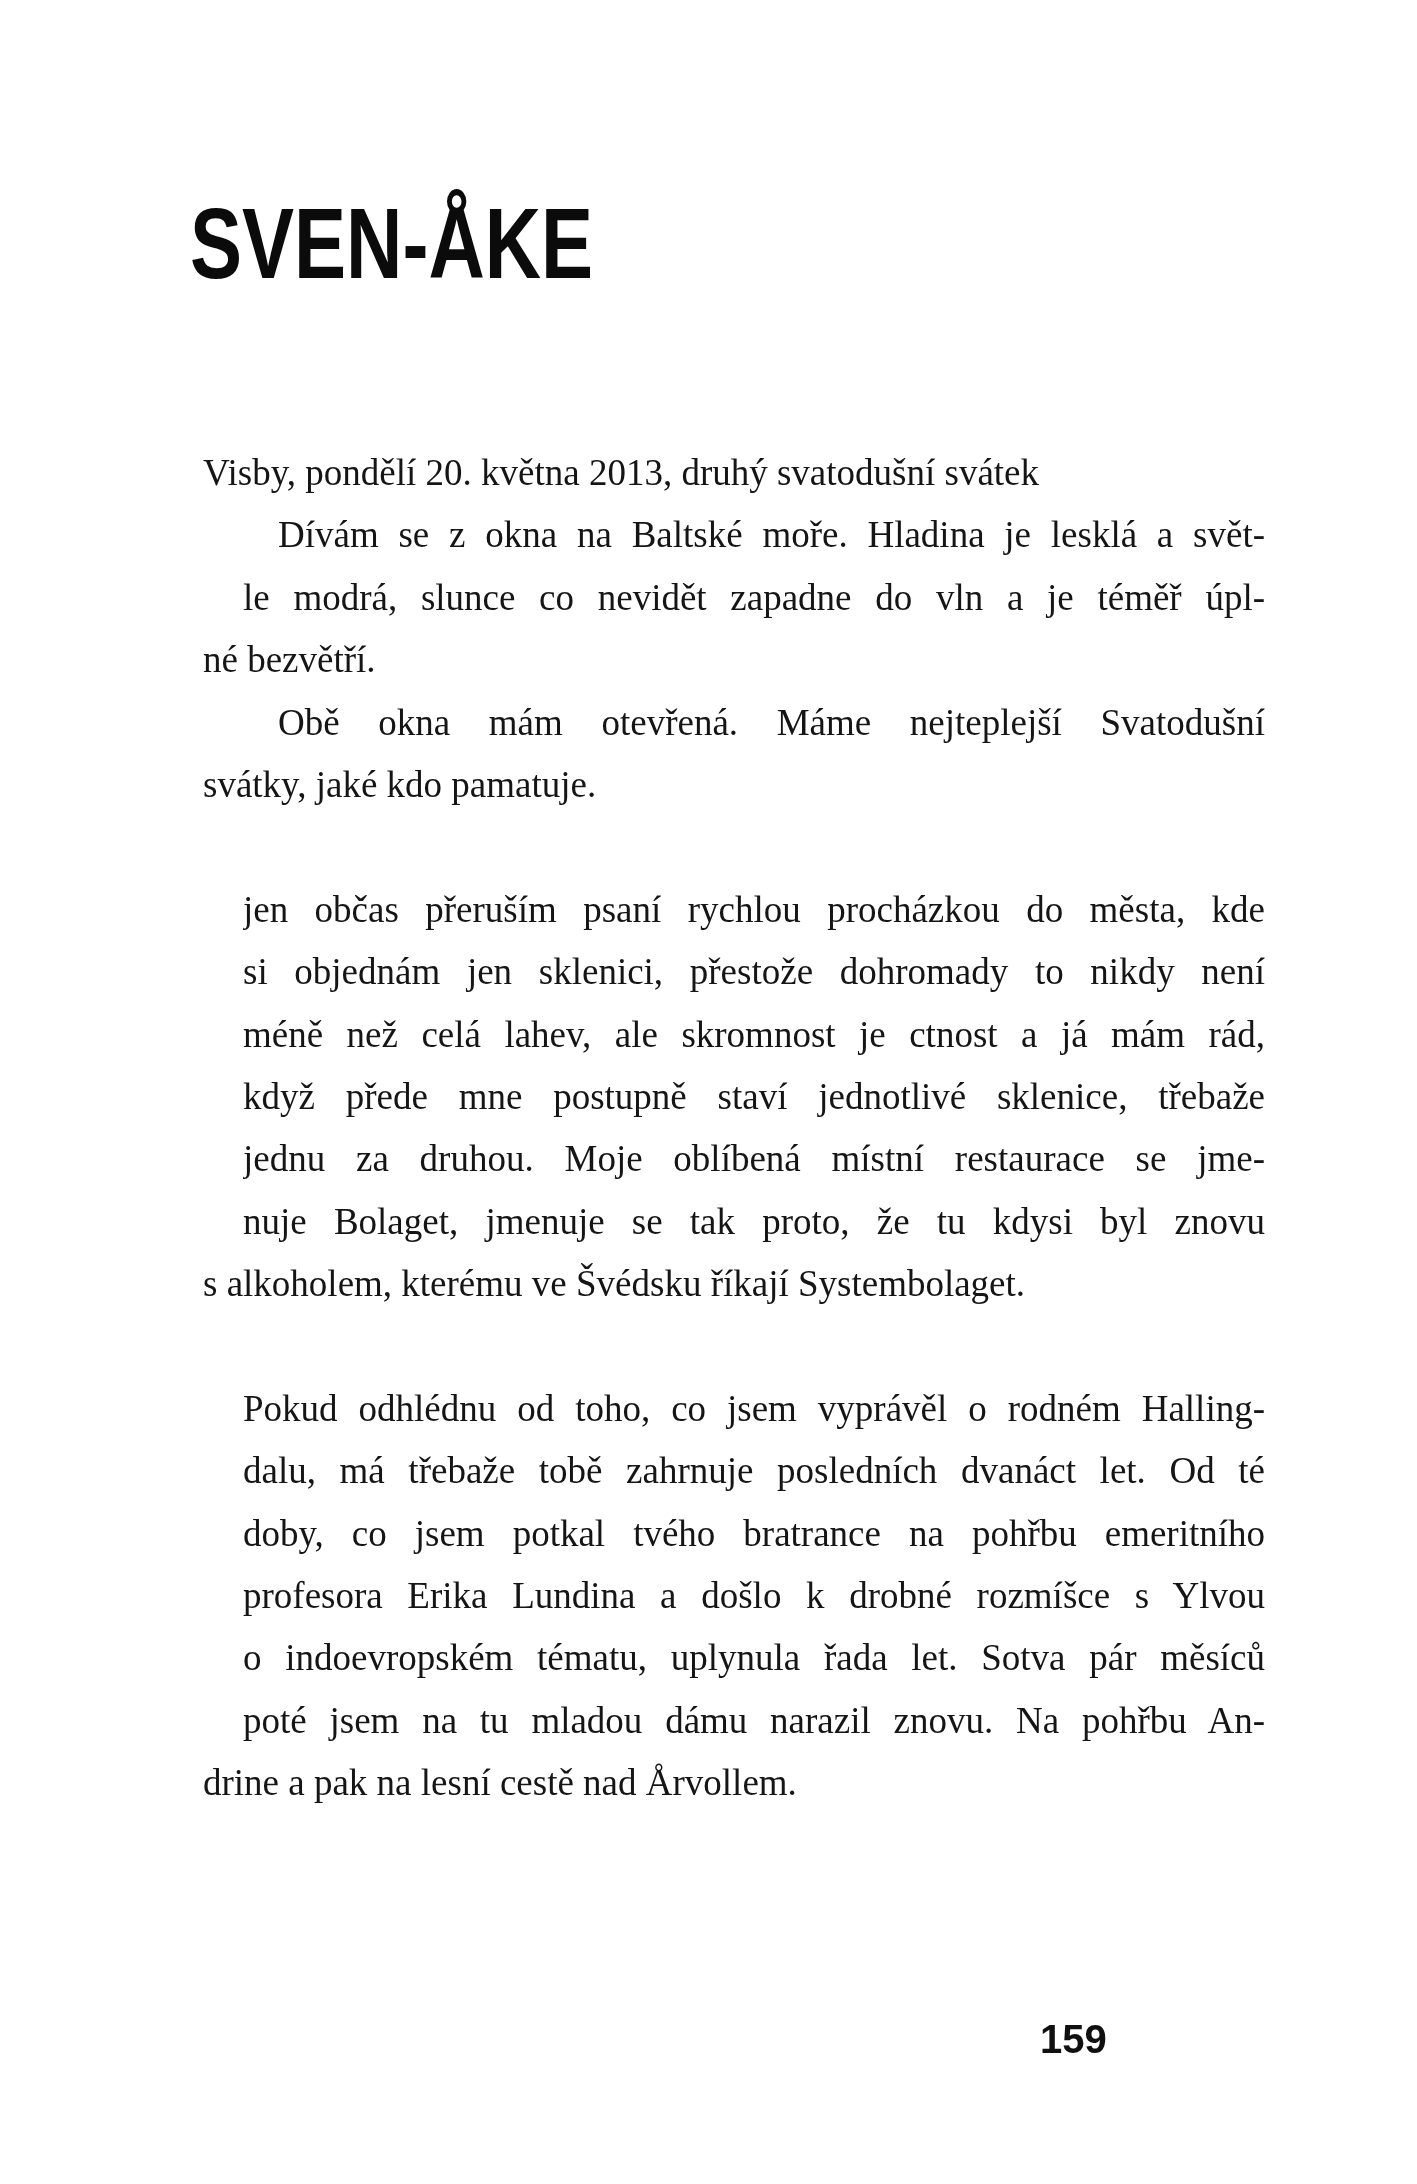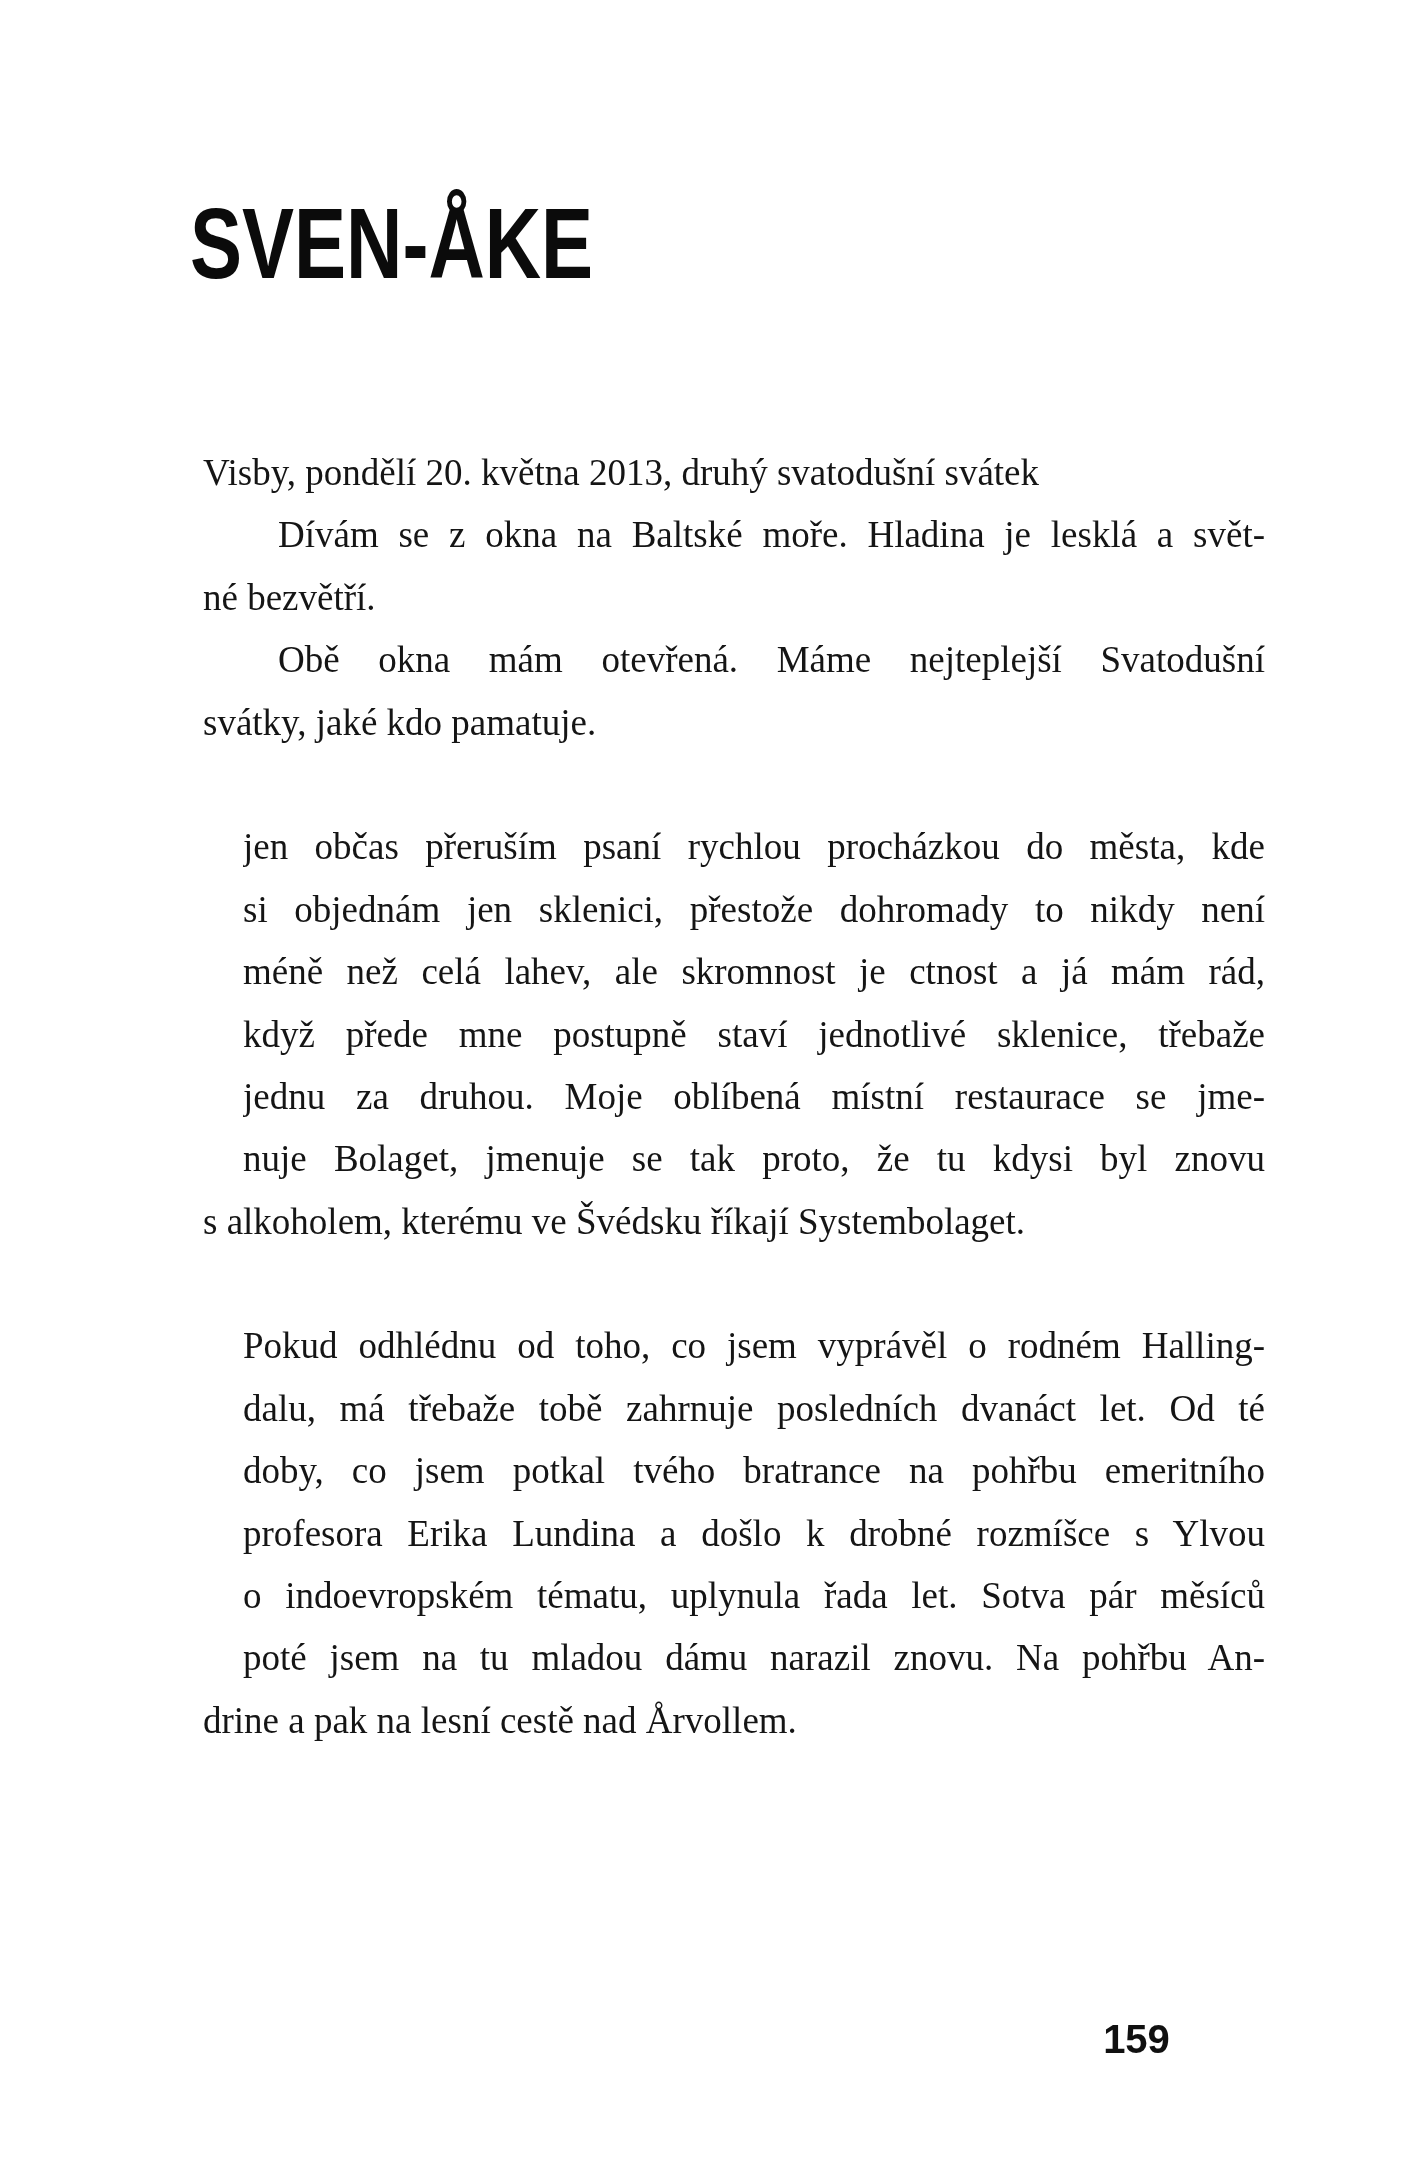--- a/index.html
+++ b/index.html
@@ -43,38 +43,39 @@
   .j {
     text-align: justify;
     text-align-last: justify;
     margin-left: 40px;
   }
   .ind { text-indent: 35px; }
   .folio {
     position: absolute;
     top: 2019px; left: 1040px;
     width: 193px;
-    text-align: center;
+    text-align: left;
     font-family: "Liberation Sans", sans-serif;
     font-weight: bold;
     font-size: 40px;
     line-height: 40px;
     color: #101010;
   }
 </style>
 </head>
 <body>
 
 <h1 class="chapter-title">SVEN-ÅKE</h1>
 
 <div class="text-block">
 
   <div class="para">
     <div class="ln">Visby, pondělí 20. května 2013, druhý svatodušní svátek</div>
     <div class="ln j ind">Dívám se z okna na Baltské moře. Hladina je lesklá a svět-</div>
+    <div class="ln j">le modrá, slunce co nevidět zapadne do vln a je téměř úpl-</div>
     <div class="ln">né bezvětří.</div>
     <div class="ln j ind">Obě okna mám otevřená. Máme nejteplejší Svatodušní</div>
     <div class="ln">svátky, jaké kdo pamatuje.</div>
   </div>
 
   <div class="para">
     <div class="ln j">jen občas přeruším psaní rychlou procházkou do města, kde</div>
     <div class="ln j">si objednám jen sklenici, přestože dohromady to nikdy není</div>
     <div class="ln j">méně než celá lahev, ale skromnost je ctnost a já mám rád,</div>
     <div class="ln j">když přede mne postupně staví jednotlivé sklenice, třebaže</div>

